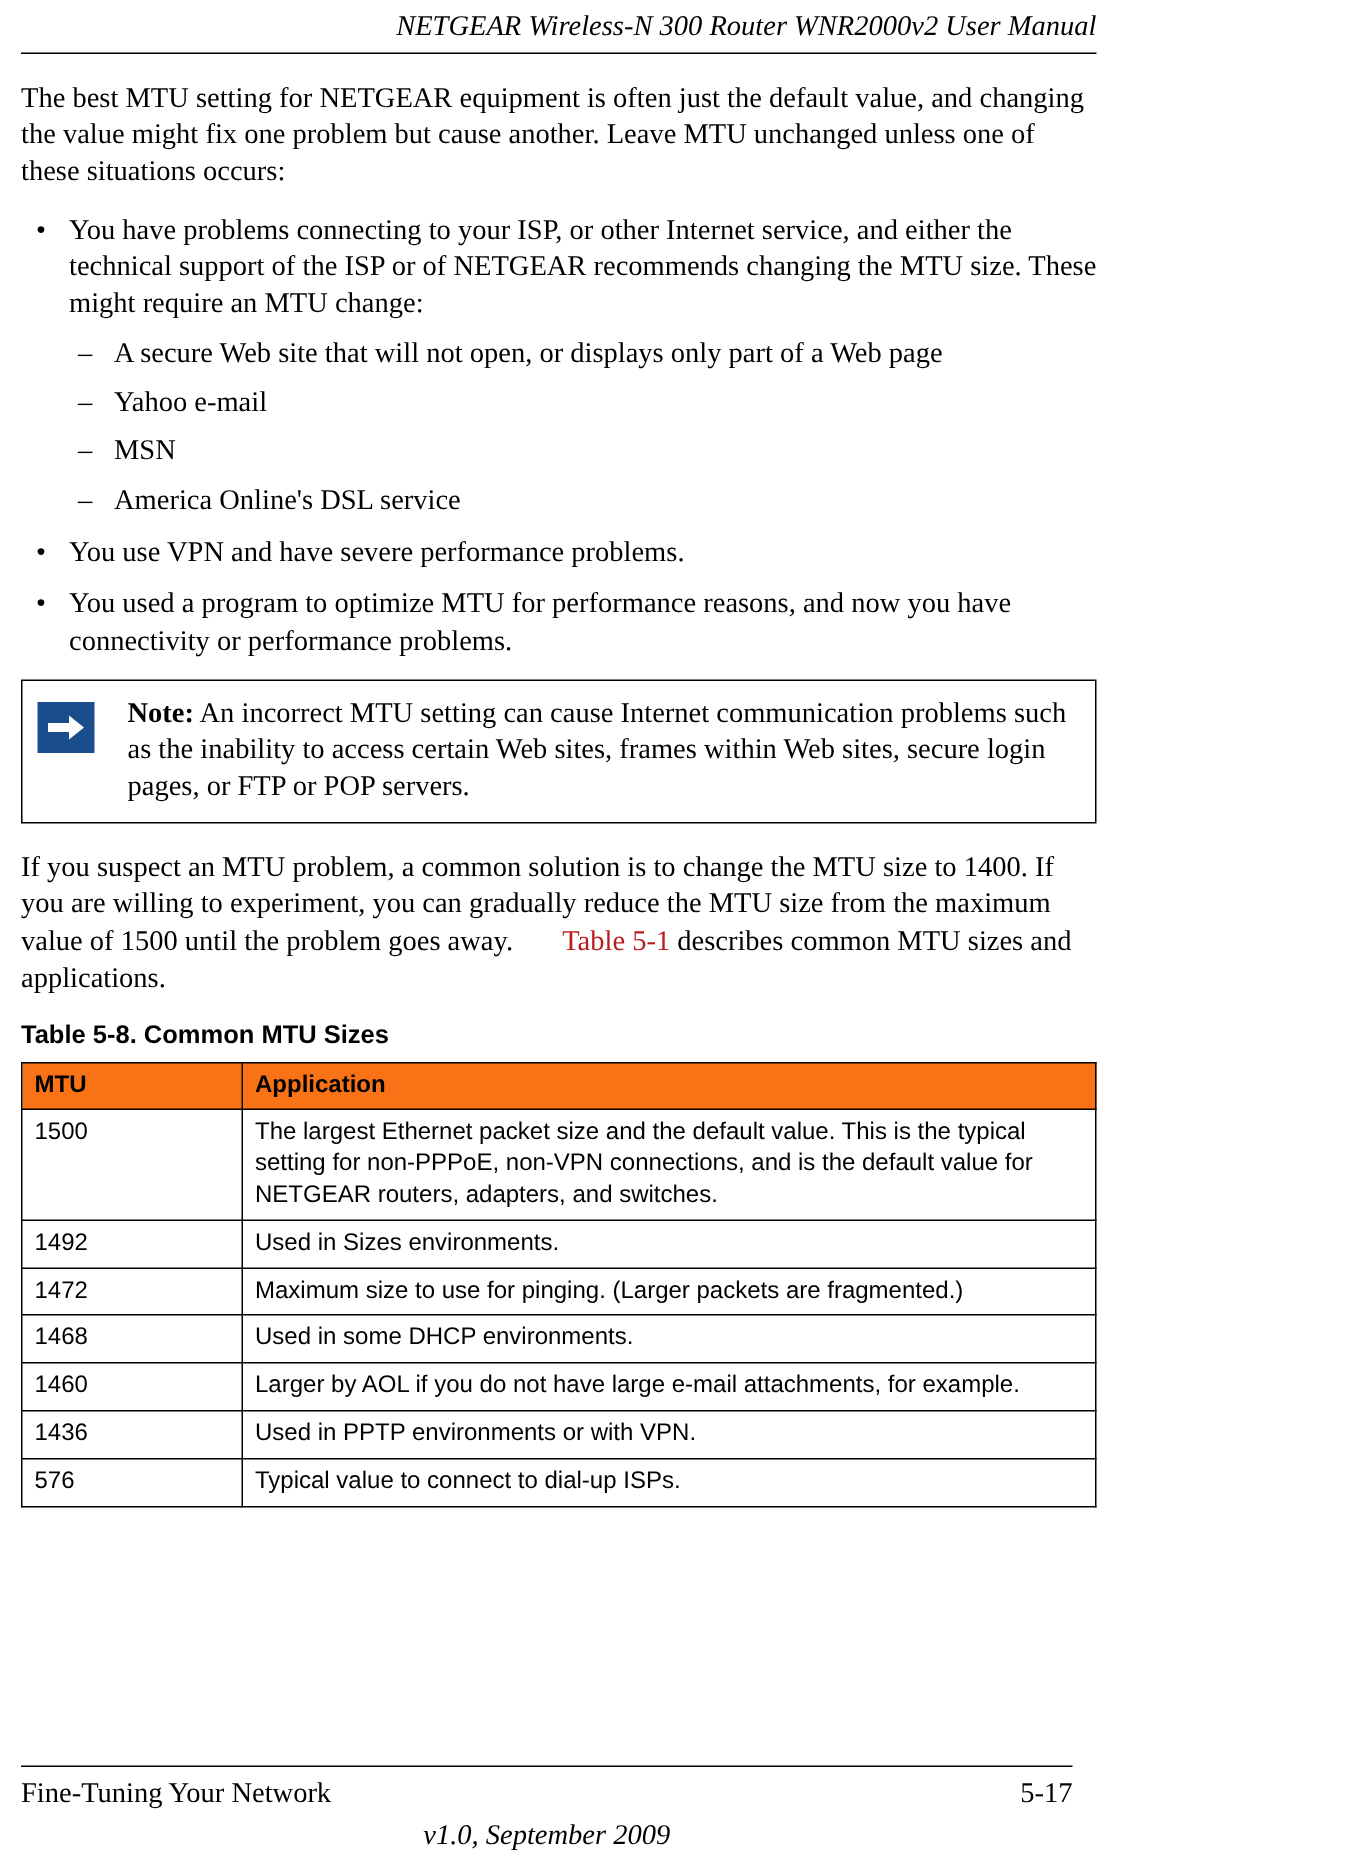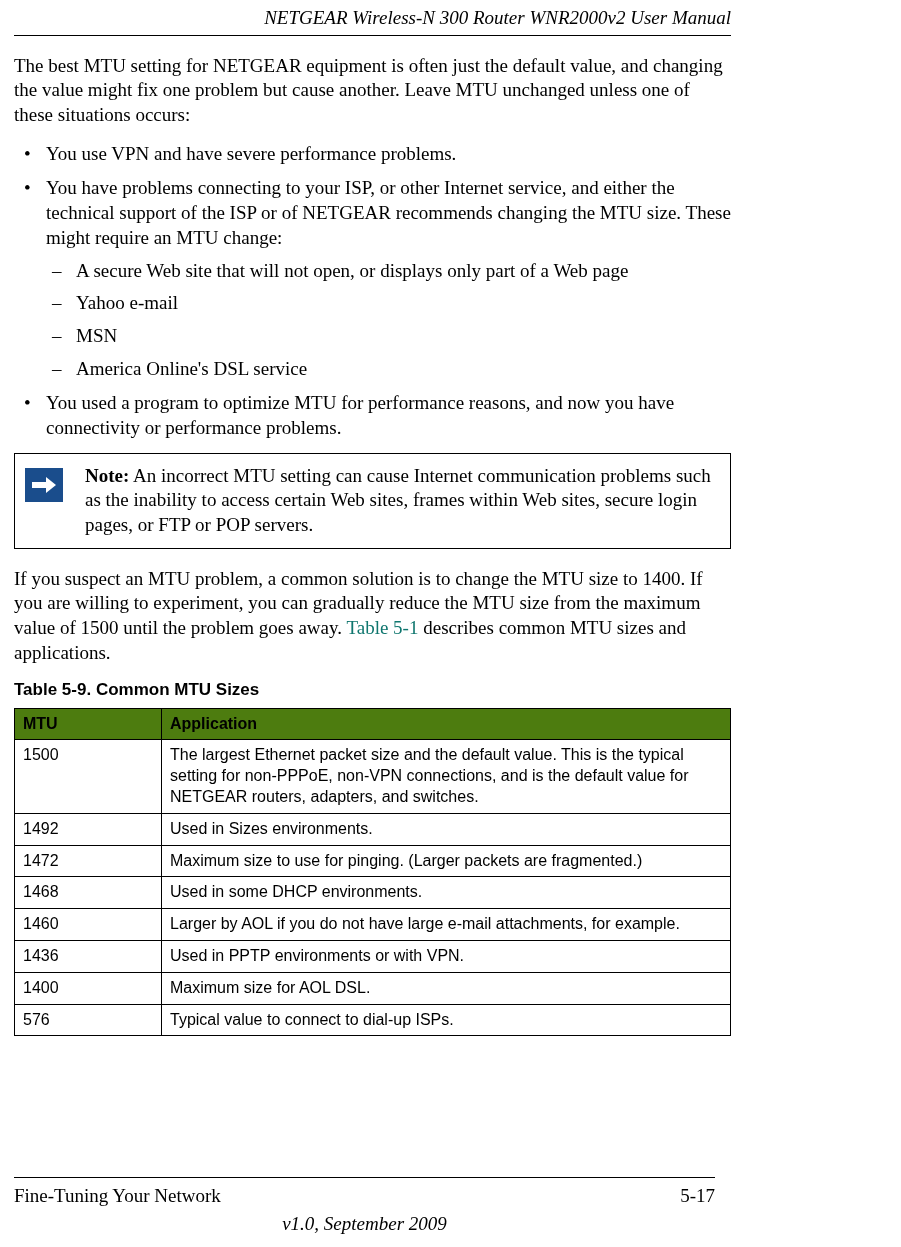--- a/index.html
+++ b/index.html
@@ -80,42 +80,43 @@
     justify-content: center;
   }
   .note-icon svg { width: 28px; height: 22px; }
   .note-text {
     flex: 1;
   }
   .note-text .label {
     font-weight: bold;
   }
   .link {
-    color: #0f766e;
+    color: #b91c1c;
+    margin-left: 28px;
   }
   .table-caption {
     font-family: Arial, Helvetica, sans-serif;
     font-weight: bold;
     font-size: 17px;
     margin: 14px 0 6px 0;
   }
   table.mtu {
     border-collapse: collapse;
     width: 100%;
     font-family: Arial, Helvetica, sans-serif;
     font-size: 16px;
   }
   table.mtu th, table.mtu td {
     border: 1.5px solid #000;
     padding: 5px 8px;
     text-align: left;
     vertical-align: top;
   }
   table.mtu th {
-    background: #4d7c0f;
+    background: #f97316;
     font-weight: bold;
   }
   table.mtu td.mtu-col {
     width: 130px;
   }
   .footer {
     position: absolute;
     bottom: 10px;
     left: 14px;
     right: 30px;
@@ -138,49 +139,49 @@
 
 <div class="page">
 
   <div class="header">
     <span>NETGEAR Wireless-N 300 Router WNR2000v2 User Manual</span>
   </div>
 
   <p class="body-text">The best MTU setting for NETGEAR equipment is often just the default value, and changing the value might fix one problem but cause another. Leave MTU unchanged unless one of these situations occurs:</p>
 
   <ul class="bullet">
-    <li>You use VPN and have severe performance problems.</li>
     <li>
       <span>You have problems connecting to your ISP, or other Internet service, and either the technical support of the ISP or of NETGEAR recommends changing the MTU size. These might require an MTU change:</span>
       <ul class="dash">
         <li>A secure Web site that will not open, or displays only part of a Web page</li>
         <li>Yahoo e-mail</li>
         <li>MSN</li>
         <li>America Online's DSL service</li>
       </ul>
     </li>
+    <li>You use VPN and have severe performance problems.</li>
     <li>You used a program to optimize MTU for performance reasons, and now you have connectivity or performance problems.</li>
   </ul>
 
   <div class="note-box">
     <div class="note-icon">
       <svg viewBox="0 0 28 22">
           <path d="M2 8 L16 8 L16 3 L26 11 L16 19 L16 14 L2 14 Z" fill="#fff"></path>
         </svg>
     </div>
     <div class="note-text">
       <span class="label">Note:</span><span> An incorrect MTU setting can cause Internet communication problems such as the inability to access certain Web sites, frames within Web sites, secure login pages, or FTP or POP servers.</span>
     </div>
   </div>
 
   <p class="body-text">
     <span>If you suspect an MTU problem, a common solution is to change the MTU size to 1400. If you are willing to experiment, you can gradually reduce the MTU size from the maximum value of 1500 until the problem goes away. </span><span class="link">Table 5-1</span><span> describes common MTU sizes and applications.</span>
   </p>
 
-  <div class="table-caption">Table 5-9.  Common MTU Sizes</div>
+  <div class="table-caption">Table 5-8.  Common MTU Sizes</div>
 
   <table class="mtu">
     <thead>
       <tr>
         <th>MTU</th>
         <th>Application</th>
       </tr>
     </thead>
     <tbody>
       <tr>
@@ -199,24 +200,20 @@
           <td class="mtu-col">1468</td>
           <td>Used in some DHCP environments.</td>
         </tr>
       <tr>
           <td class="mtu-col">1460</td>
           <td>Larger by AOL if you do not have large e-mail attachments, for example.</td>
         </tr>
       <tr>
           <td class="mtu-col">1436</td>
           <td>Used in PPTP environments or with VPN.</td>
-        </tr>
-      <tr>
-          <td class="mtu-col">1400</td>
-          <td>Maximum size for AOL DSL.</td>
         </tr>
       <tr>
           <td class="mtu-col">576</td>
           <td>Typical value to connect to dial-up ISPs.</td>
         </tr>
     </tbody>
   </table>
 
   <div class="footer">
     <div class="footer-row">

